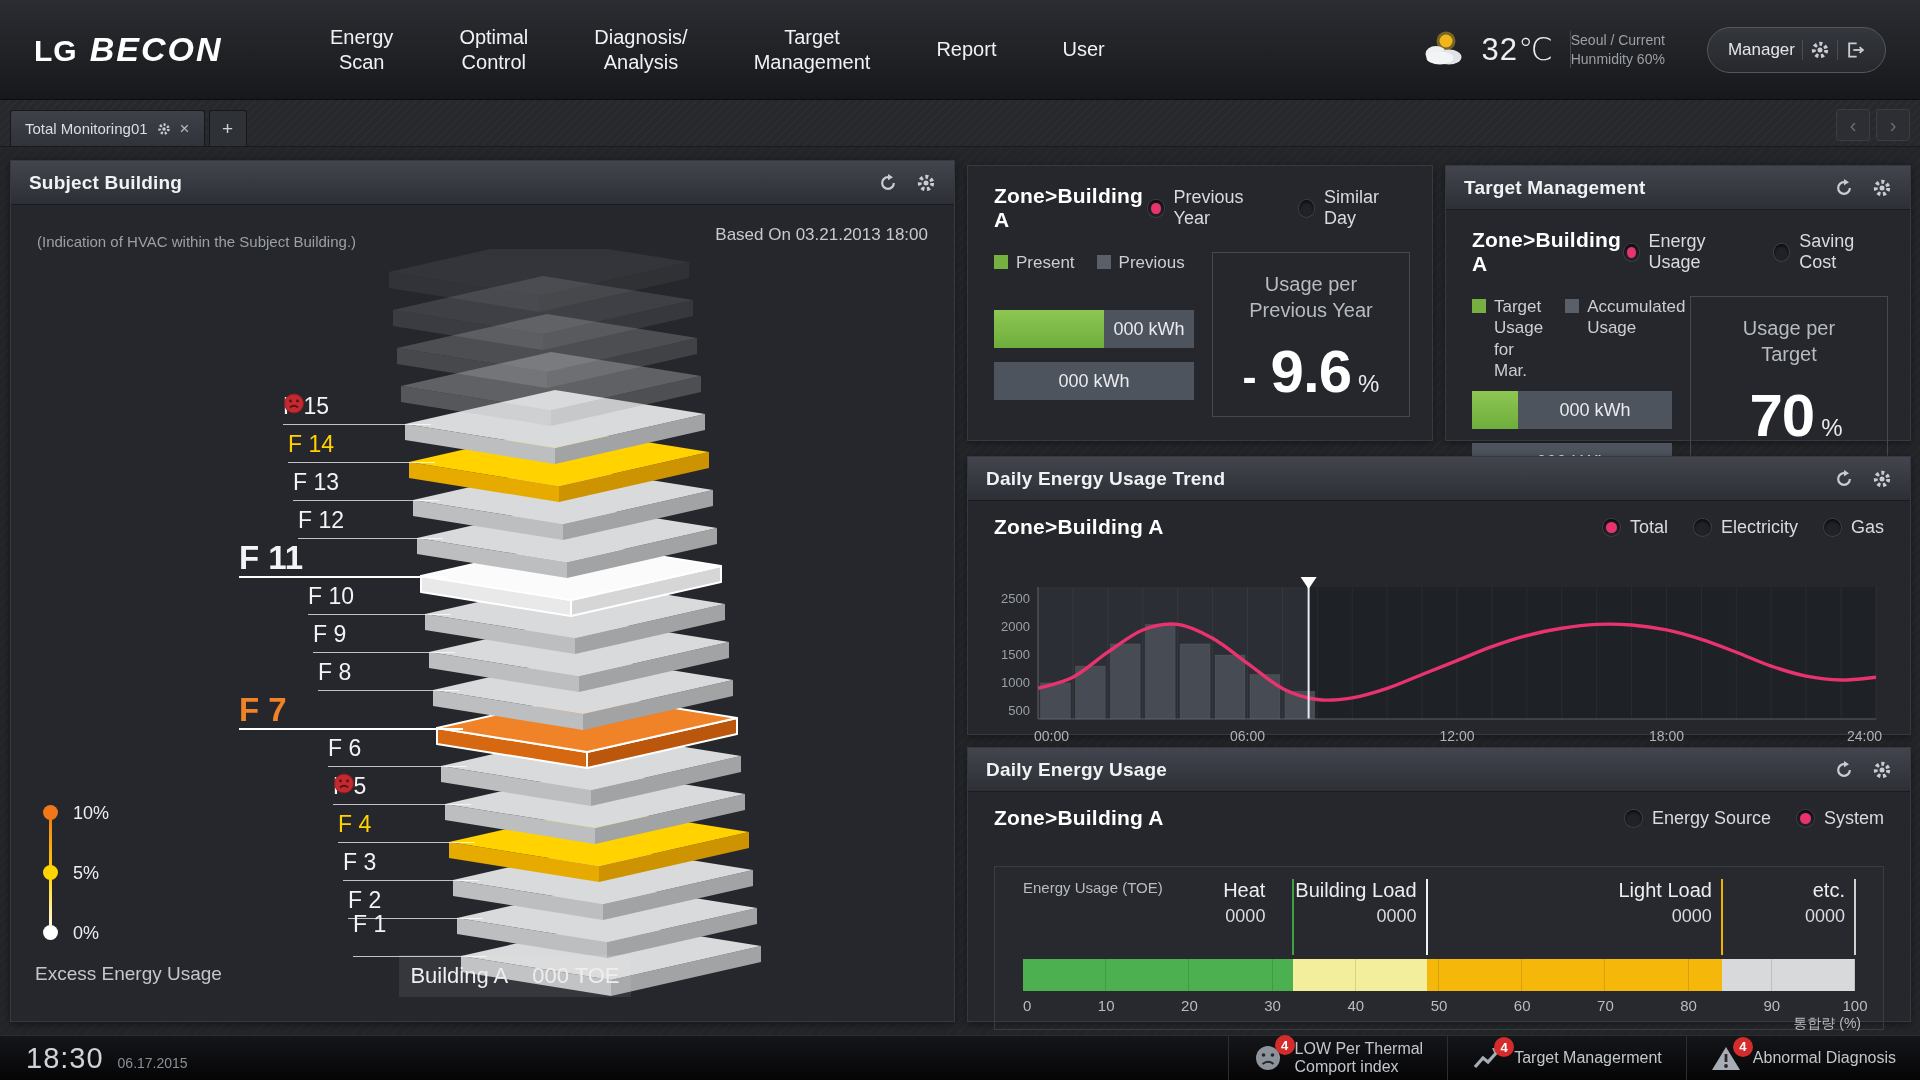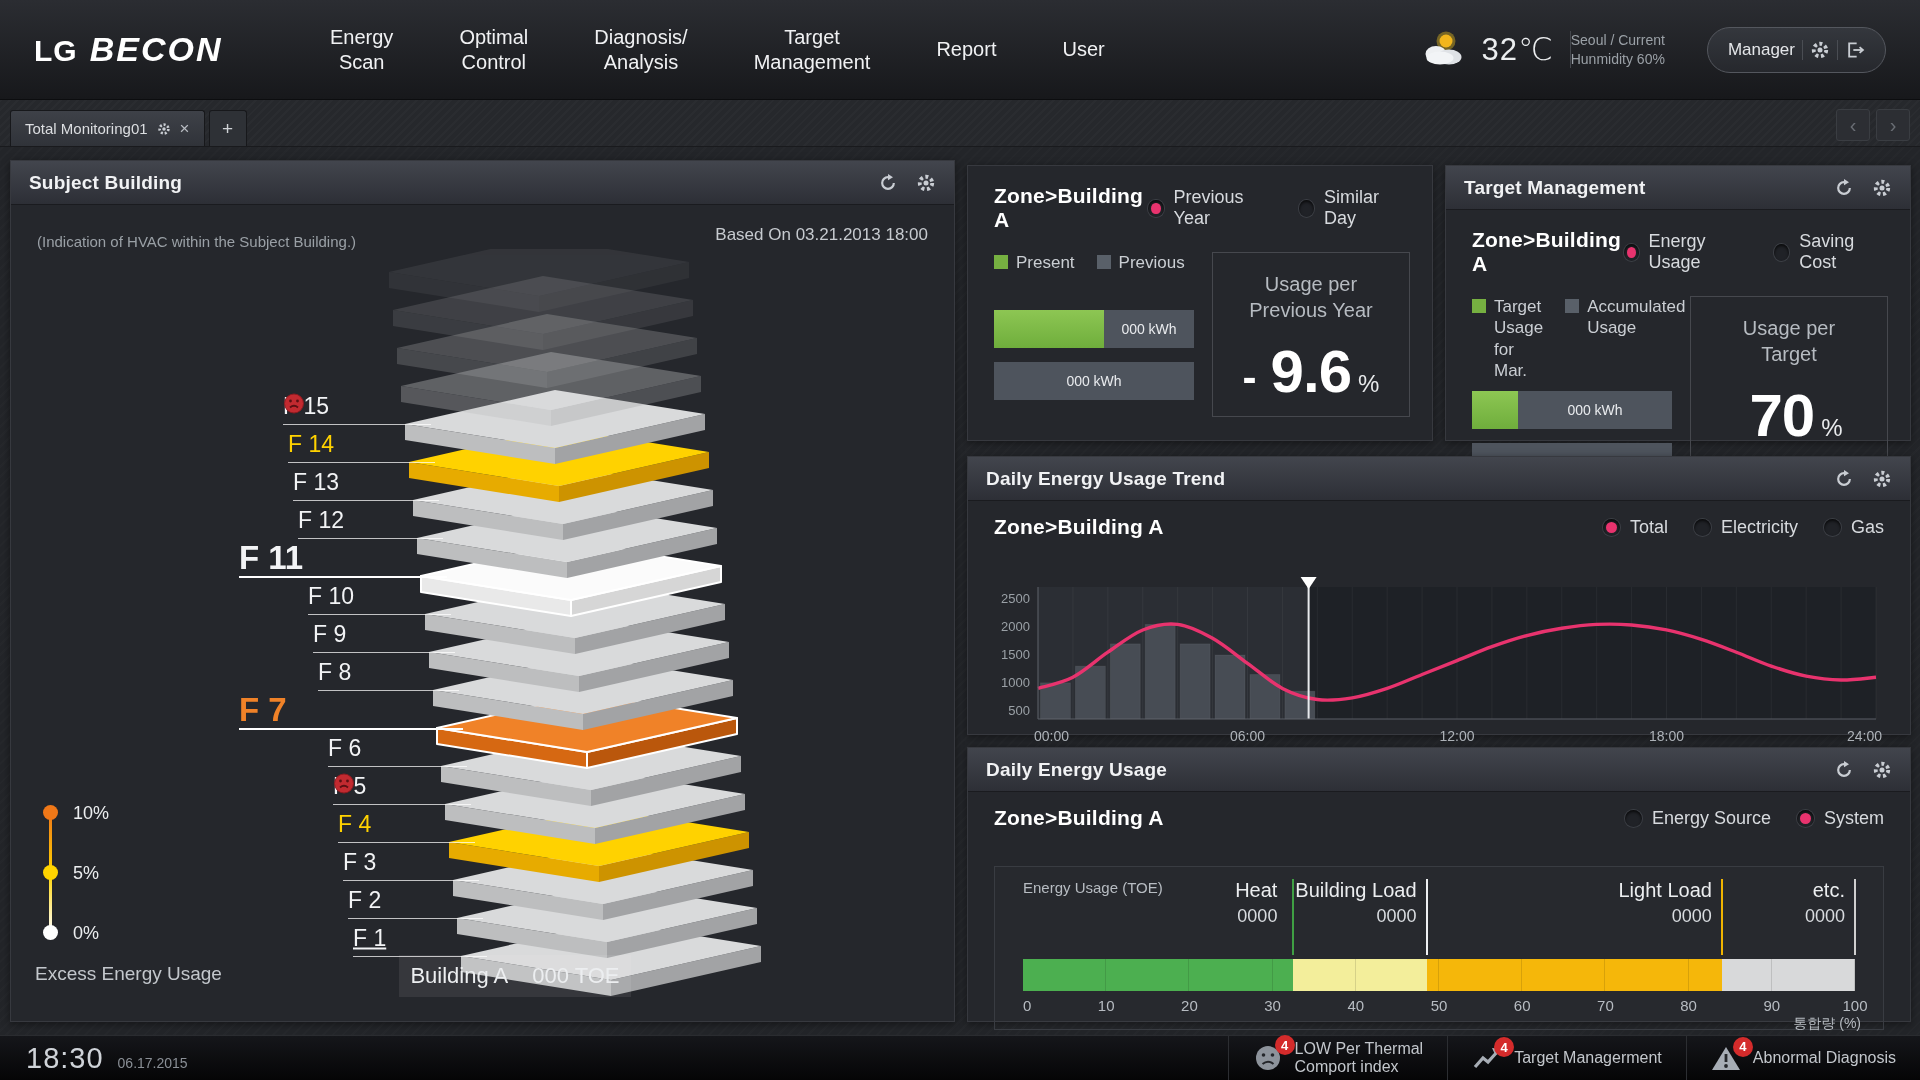--- a/index.html
+++ b/index.html
@@ -77,21 +77,21 @@
   
   .kpi-wrap { display:flex; padding:20px 22px 0 26px; gap:18px; }
   .kpi-left { flex:1; min-width:0; }
   .legend-row { display:flex; gap:22px; min-height:48px; align-items:flex-start; }
   .legend-item { display:flex; gap:8px; font-size:17px; color:#caced3; line-height:1.25; }
   .legend-sq { width:14px; height:14px; margin-top:3px; flex:none; }
   .kwh-bars { margin-top:10px; display:flex; flex-direction:column; gap:14px; }
   .kwhbar { position:relative; height:38px; background:#4e545d; overflow:hidden; }
   .kwhbar .fill { position:absolute; left:0; top:0; bottom:0; background:linear-gradient(#8dc653,#6fae3c); }
   .kwhbar .val { position:absolute; top:0; bottom:0; display:flex; align-items:center; justify-content:center;
-    font-size:14px; color:#e9ebee; }
+    font-size:18px; color:#e9ebee; }
   .summary-box { width:198px; flex:none; border:1px solid #46484e; padding:18px 10px 10px;
     display:flex; flex-direction:column; align-items:center; }
   .summary-label { font-size:20px; color:#b6bbc1; text-align:center; line-height:1.3; max-width:150px; }
   .summary-value { margin-top:14px; display:flex; align-items:baseline; color:#fff; }
   .summary-value .sign { font-size:42px; font-weight:700; margin-right:14px; }
   .summary-value .big { font-size:60px; font-weight:700; letter-spacing:-1px; }
   .summary-value .unit { font-size:24px; margin-left:7px; color:#e8eaec; }
 
   
   .bld-toprow { display:flex; align-items:flex-start; padding:20px 26px 0; position:relative; z-index:3; }
@@ -422,21 +422,21 @@
           </div>
           <div class="floor-line" style="left: 327px; top: 593px; width: 137px;"></div>
           <div class="floor-label" style="left: 332px; top: 613px;">
             <span>F 3</span>
           </div>
           <div class="floor-line" style="left: 332px; top: 631px; width: 136px;"></div>
           <div class="floor-label" style="left: 337px; top: 651px;">
             <span>F 2</span>
           </div>
           <div class="floor-line" style="left: 337px; top: 669px; width: 135px;"></div>
-          <div class="floor-label" style="left: 342px; top: 689px; text-decoration: underline;">
+          <div class="floor-label" style="left: 342px; top: 675px;">
             <span>F 1</span>
           </div>
           <div class="floor-line" style="left: 342px; top: 707px; width: 134px;"></div>
         </div>
       <div class="excess-legend" id="excess-legend">
         <div class="excess-line"></div>
       <div class="excess-dot" style="background: rgb(240, 120, 24); left: 0px; top: 0px;"></div>
           <div class="excess-lbl" style="top: 8px;">10%</div>
           <div class="excess-dot" style="background: rgb(255, 212, 0); left: 0px; top: 60px;"></div>
           <div class="excess-lbl" style="top: 68px;">5%</div>
@@ -679,21 +679,21 @@
             </div>
             <div class="radio-item">
               <span class="radio on"></span>
               <span class="radio-label">System</span>
             </div>
           </div>
       </div>
       <div class="chart-box">
         <div class="uc-inner" id="usage-chart">
             <div class="uc-unit">Energy Usage (TOE)</div>
-            <div class="uc-seg-label" style="left: 32.5%; padding-right: 16px;">
+            <div class="uc-seg-label" style="left: 32.5%; padding-right: 28px;">
               <div class="nm">Heat</div>
               <div class="vl">0000</div>
             </div>
             <div class="uc-divider" style="left: calc(32.5% - 1px); background: rgb(63, 159, 67);"></div>
             <div class="uc-seg-label" style="left: 48.5%; padding-right: 10px;">
               <div class="nm">Building Load</div>
               <div class="vl">0000</div>
             </div>
             <div class="uc-divider" style="left: calc(48.5% - 1px); background: rgb(238, 240, 242);"></div>
             <div class="uc-seg-label" style="left: 84%; padding-right: 10px;">

